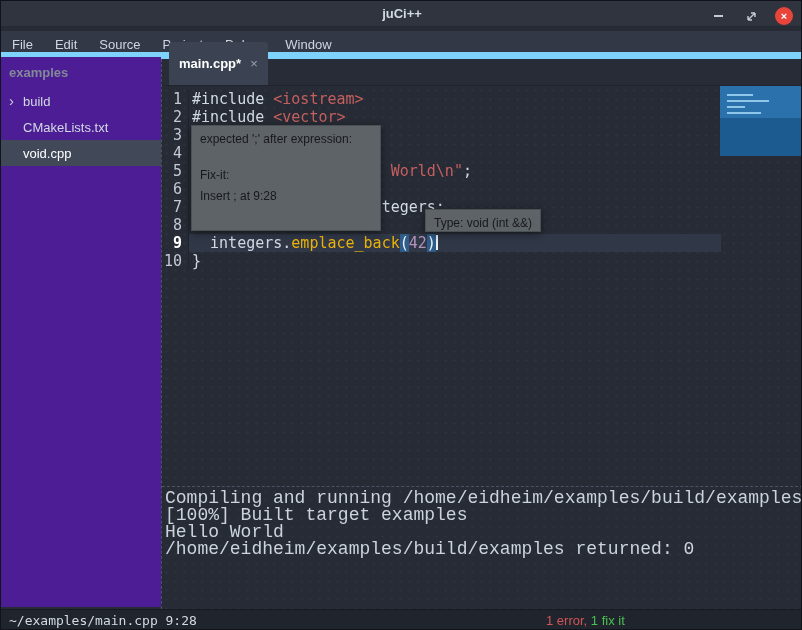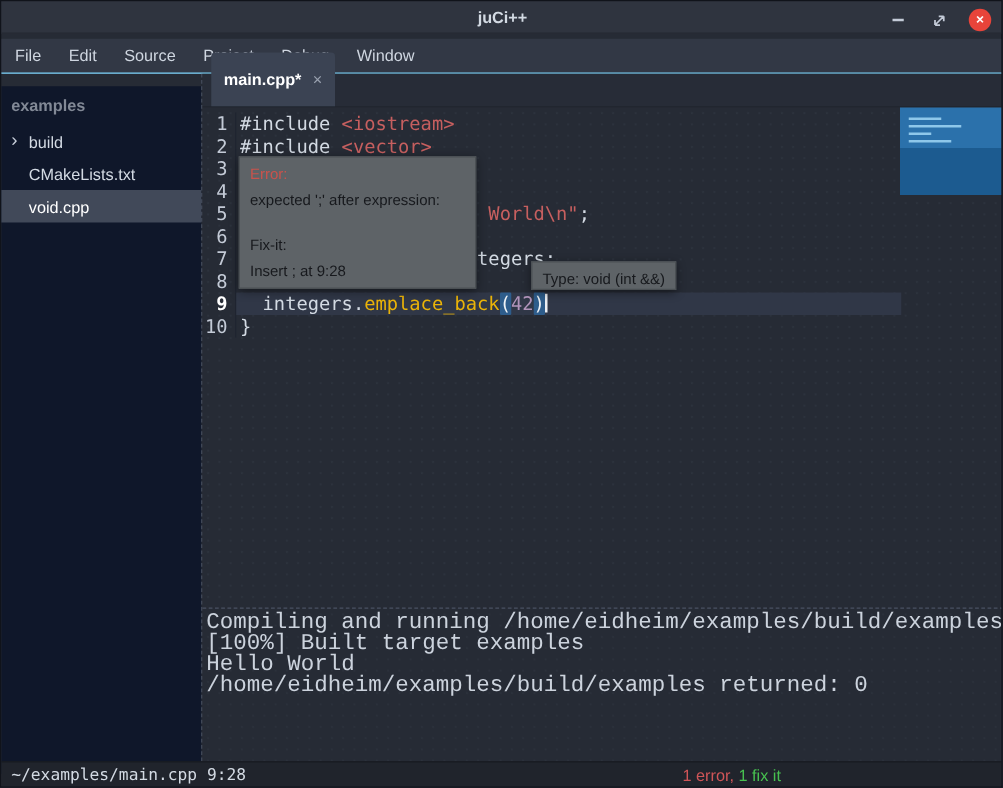--- a/index.html
+++ b/index.html
@@ -14,26 +14,26 @@
   .title { color:#d3dae3; font-size:13px; font-weight:bold; }
   .win-controls { position:absolute; right:10px; top:0; height:30px;
                   display:flex; align-items:center; gap:15px; }
   .ctl { width:18px; height:18px; display:flex; align-items:center; justify-content:center; cursor:default; }
   .min-bar { width:9px; height:2px; background:#c4cbd8; }
   .ctl-close { width:18px; height:18px; border-radius:50%; background:#e8443a;
                color:#ffffff; font-size:11px; font-weight:bold; line-height:18px; text-align:center; }
 
   
   .menubar { position:absolute; left:0; top:30px; width:802px; height:28px;
-             background:#323845; border-bottom:1px solid #7dd3fc;
-             display:flex; align-items:center; }
+             background:#323845; border-bottom:7px solid #7dd3fc;
+             display:flex; align-items:flex-end; }
   .menu-item { color:#cfd6e0; font-size:13px; padding:0 11px; display:flex; align-items:center; }
 
   
-  .sidebar { position:absolute; left:0; top:68px; width:160px; height:550px; background:#0f172a; }
+  .sidebar { position:absolute; left:0; top:56px; width:160px; height:550px; background:#4c1d95; }
   .side-header { color:#828996; font-weight:bold; font-size:13px; padding:8px 0 8px 8px; }
   .side-item { height:26px; display:flex; align-items:center; color:#d3dae3;
                font-size:13px; padding-left:22px; position:relative; }
   .side-item .chev { position:absolute; left:8px; top:50%; transform:translateY(-55%);
                      color:#c8cfda; font-size:15px; }
   .side-item.selected { background:#414959; color:#ffffff; }
 
   
   .main { position:absolute; left:160px; top:58px; width:642px; height:550px;
           border-left:1px dashed #4a5263; }
@@ -193,21 +193,20 @@
 
     <div class="terminal">
       <div class="term-line">Compiling and running /home/eidheim/examples/build/examples</div>
       <div class="term-line">[100%] Built target examples</div>
       <div class="term-line">Hello World</div>
       <div class="term-line">/home/eidheim/examples/build/examples returned: 0</div>
     </div>
   </div>
 
   <div class="tooltip tt-error">
-    <div class="tt-title">Error:</div>
     <div class="tt-msg">expected ';' after expression:</div>
     <div class="tt-fixlabel">Fix-it:</div>
     <div class="tt-fixtext">Insert ; at 9:28</div>
   </div>
 
   <div class="tooltip tt-type">
     <span>Type: void (int &amp;&amp;)</span>
   </div>
 
   <div class="overview">

